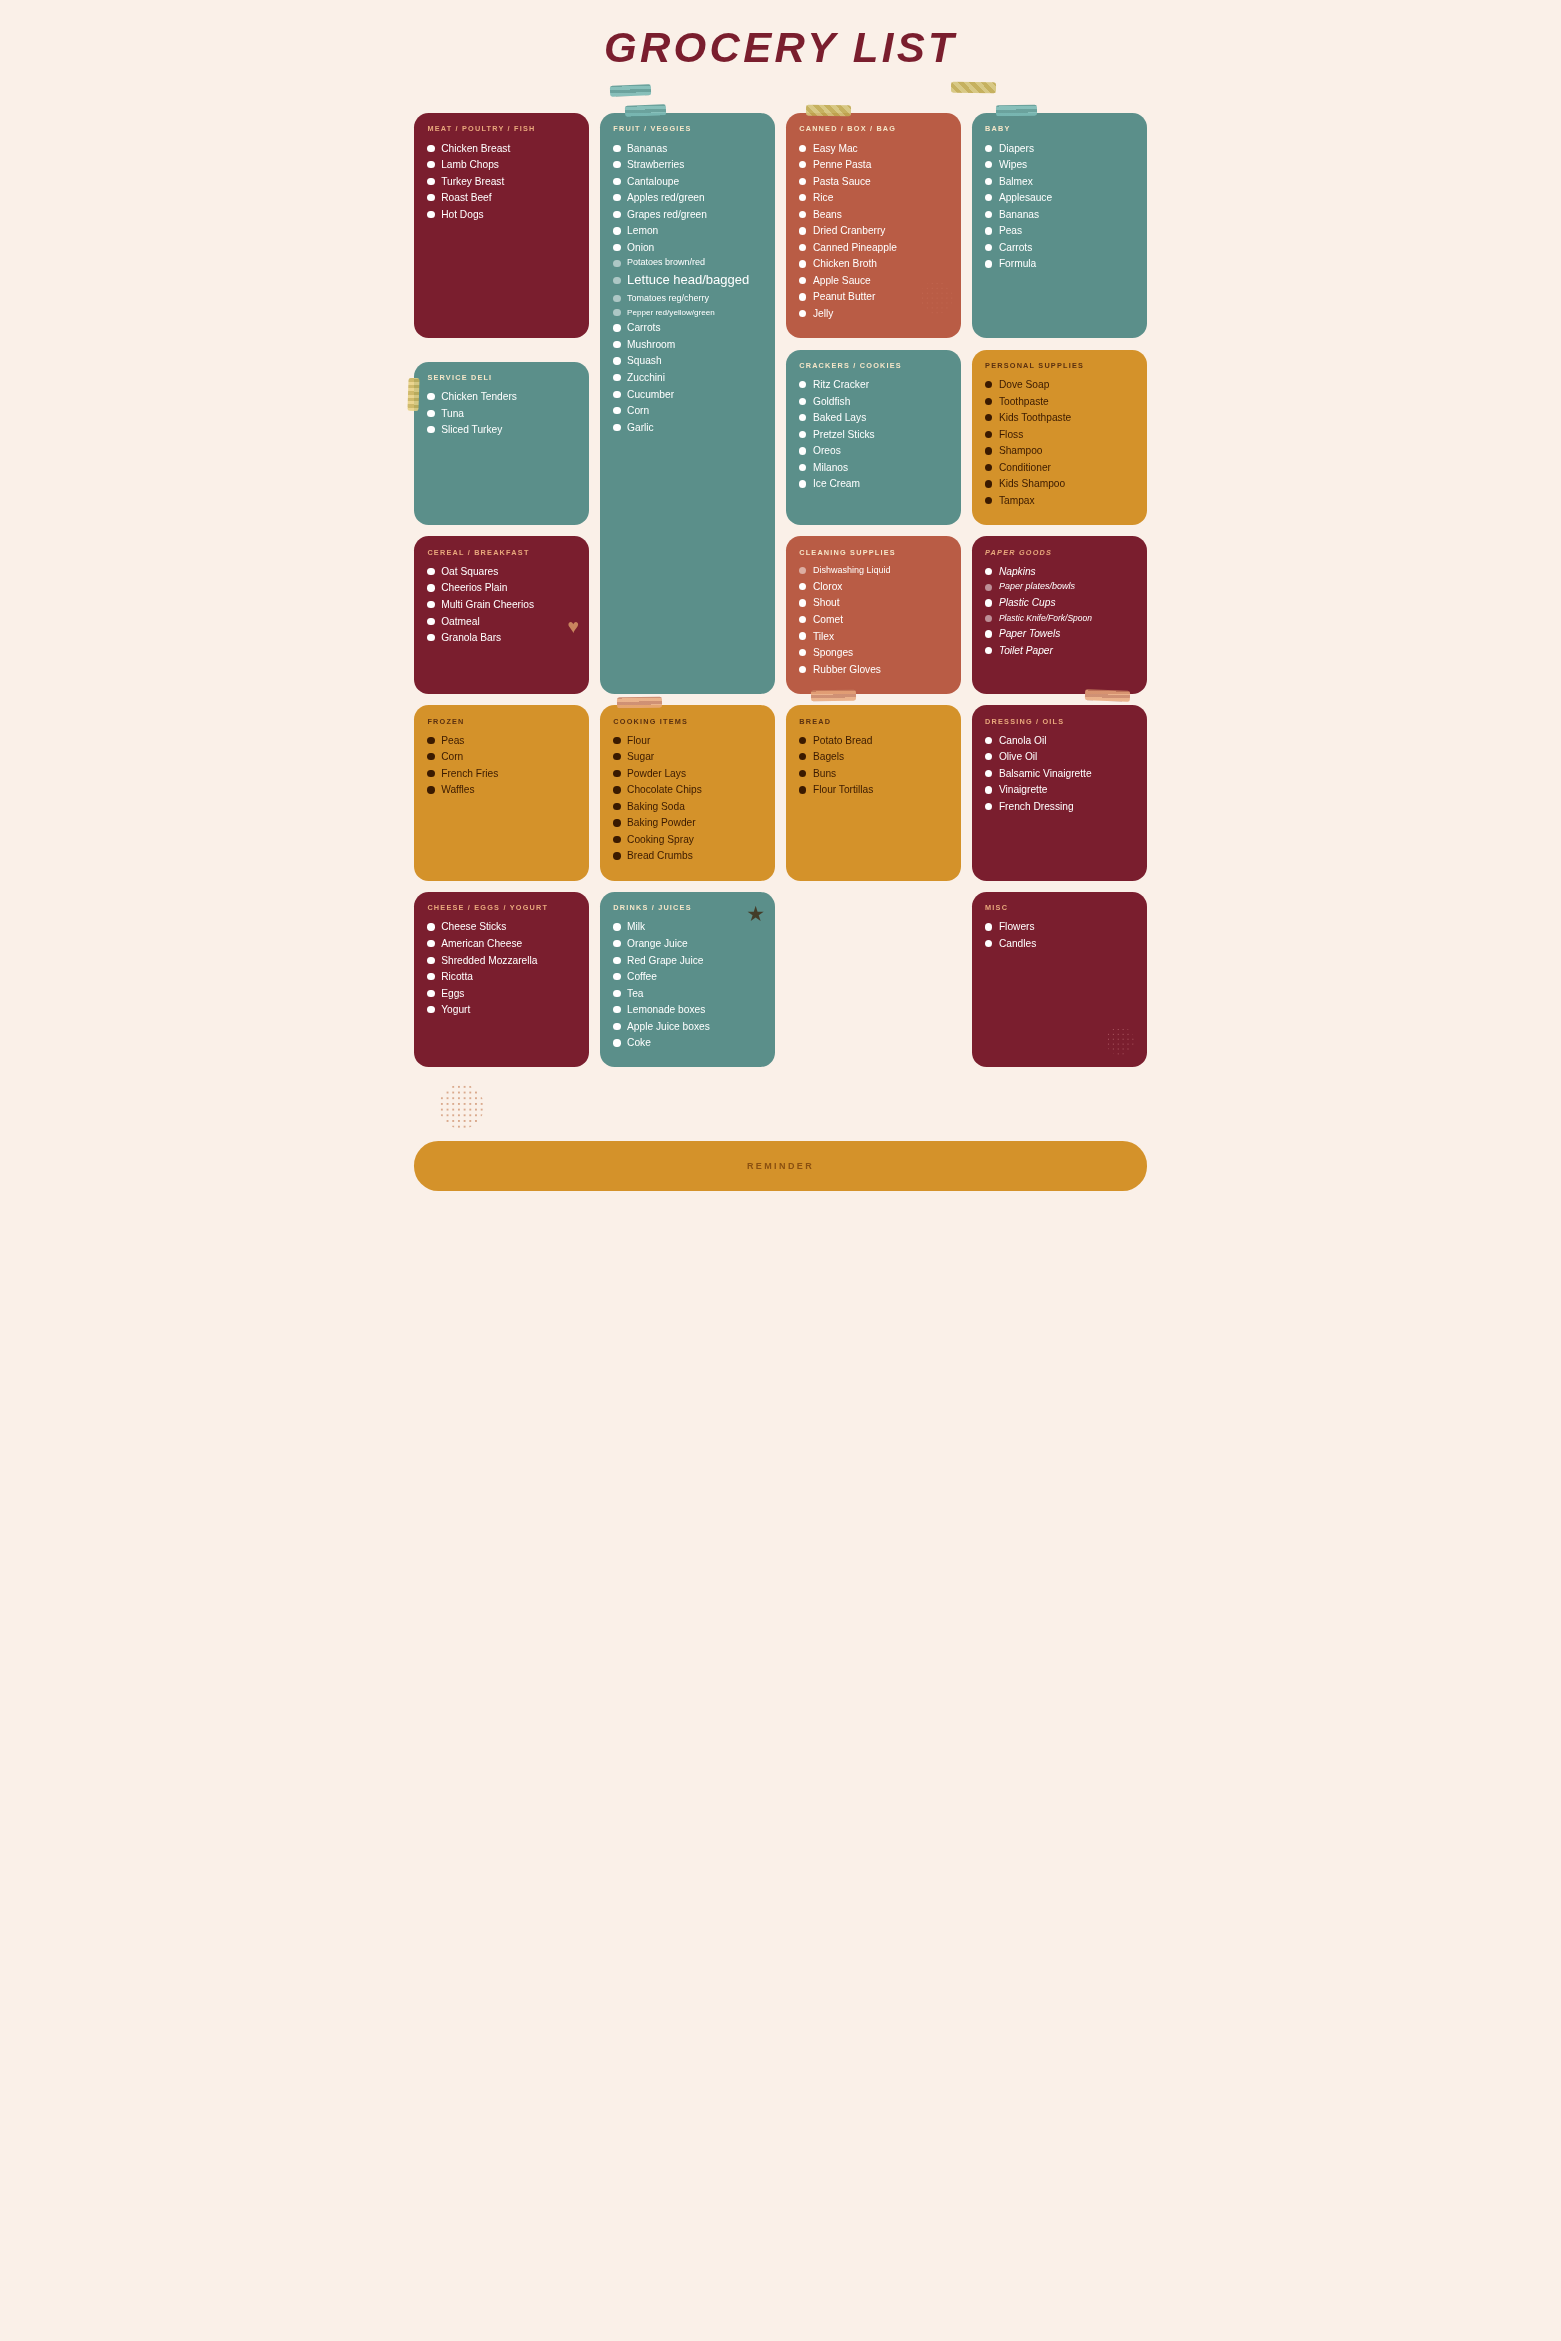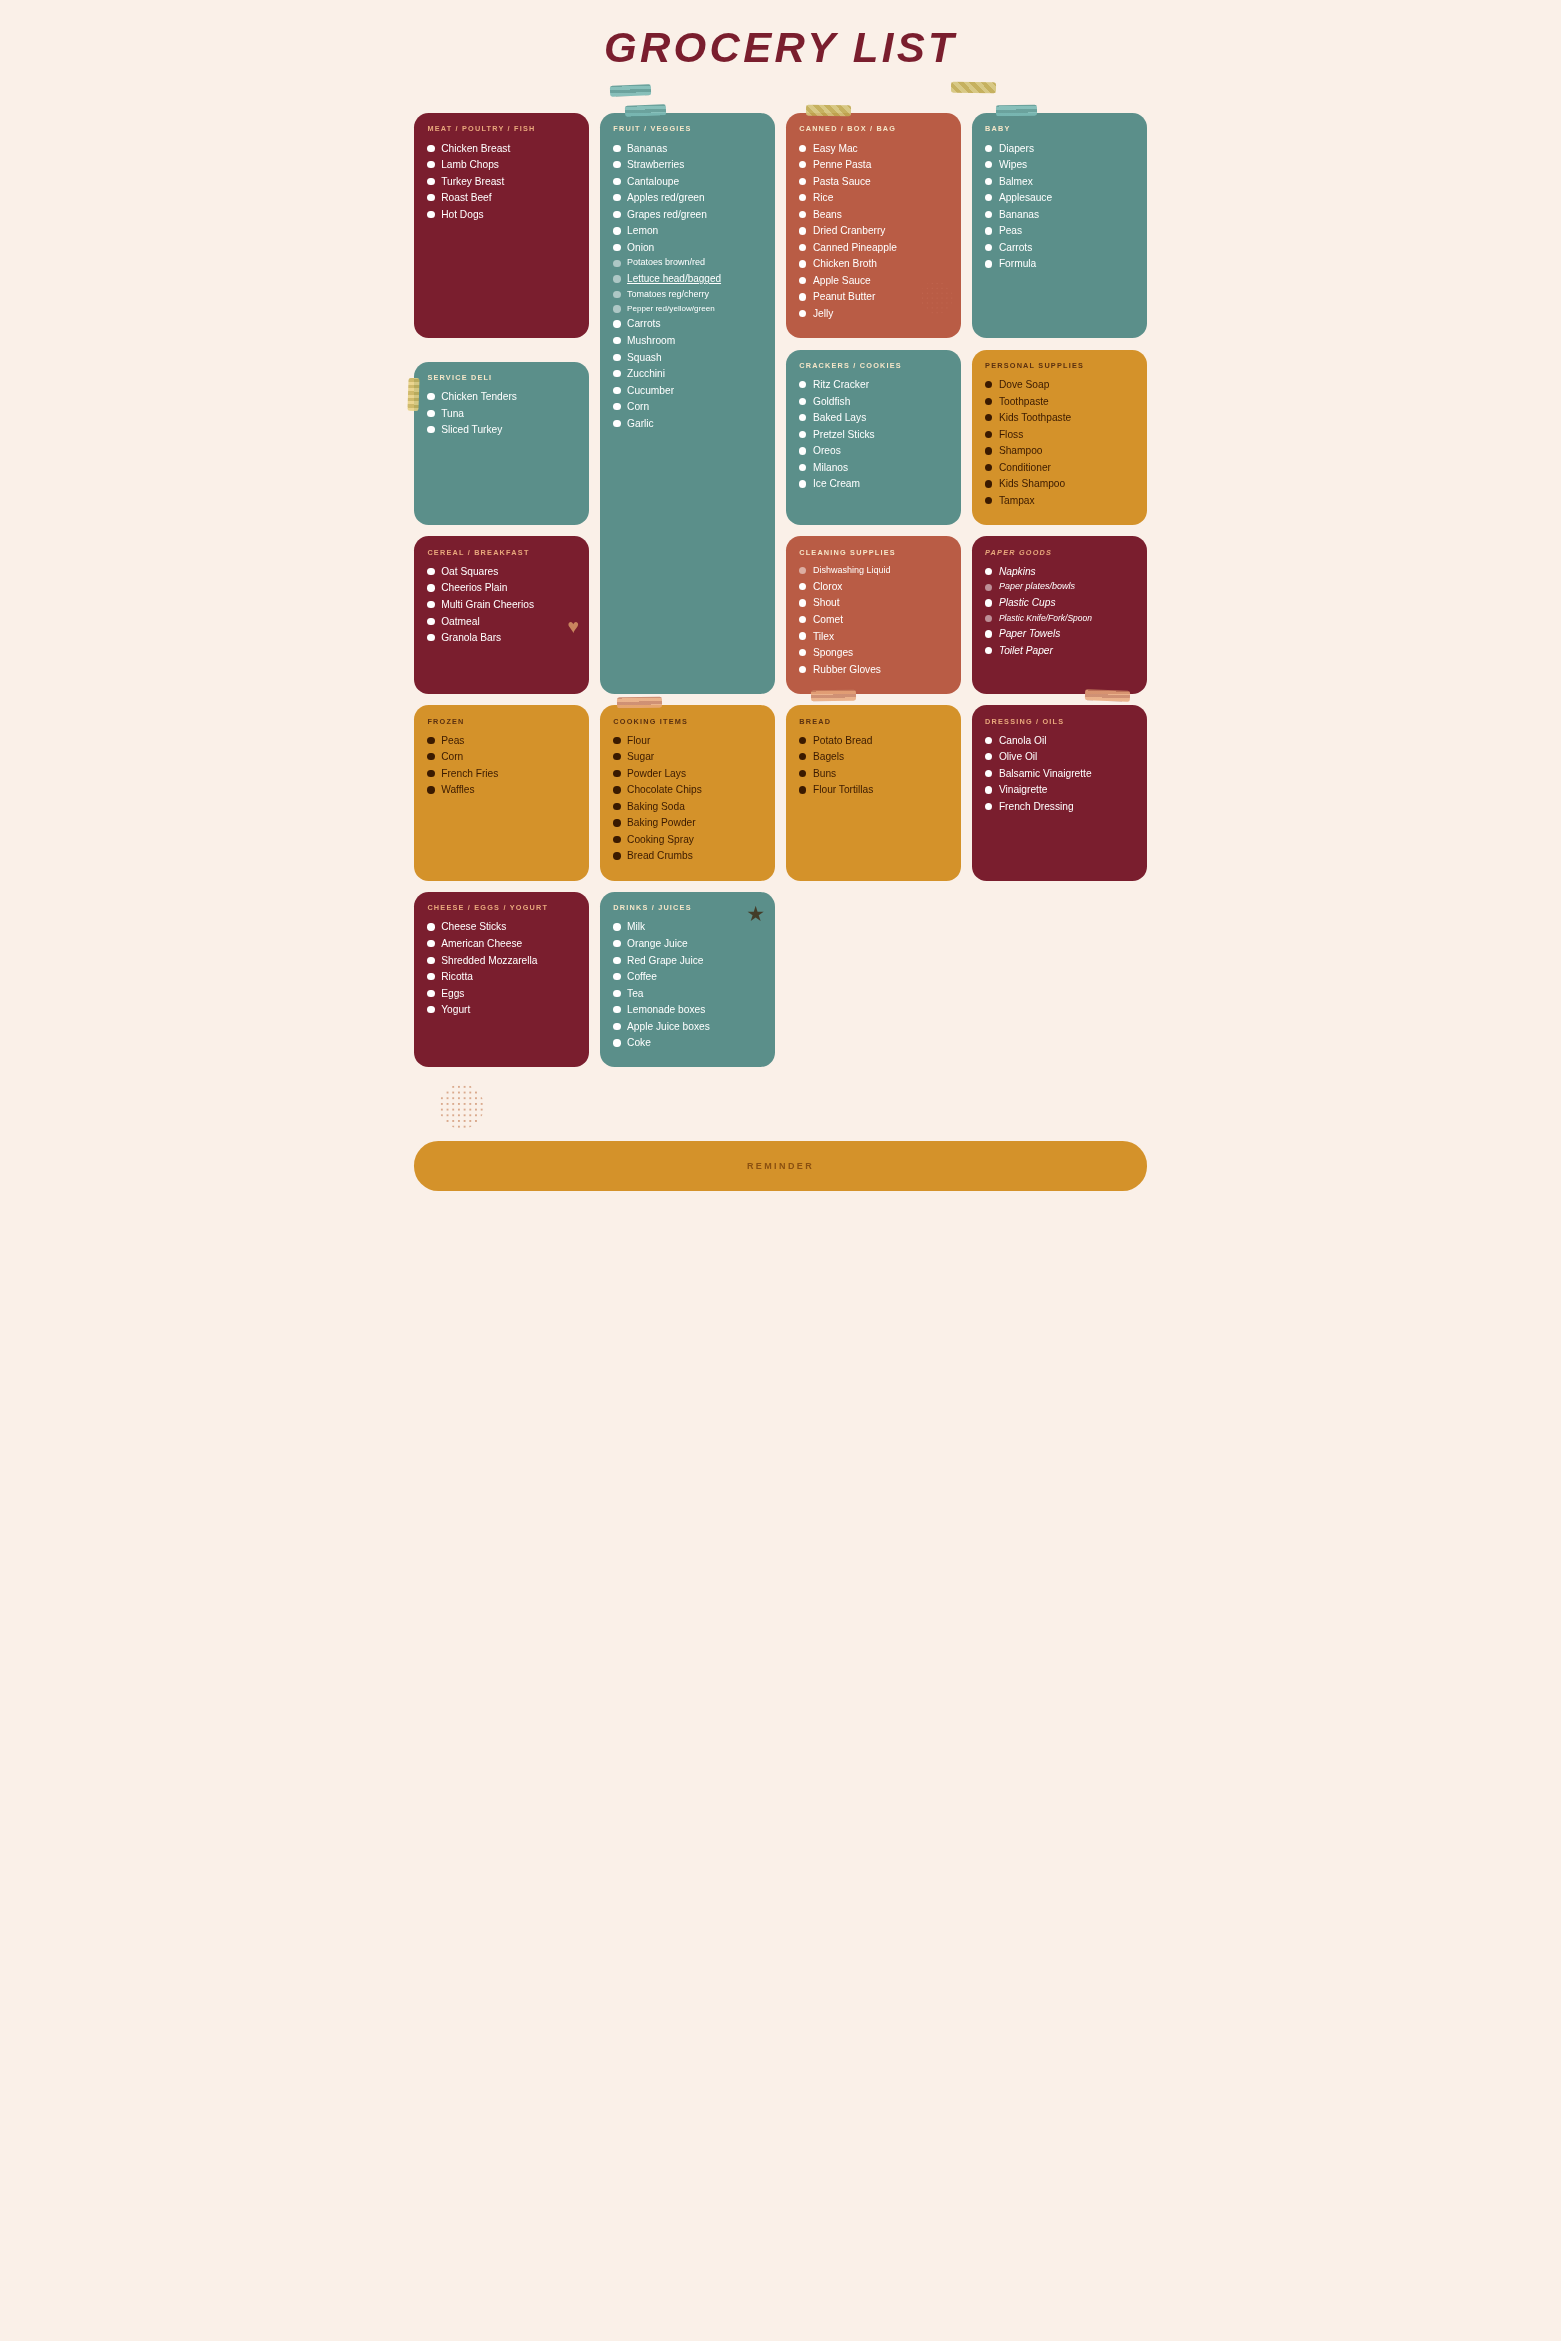--- a/index.html
+++ b/index.html
@@ -175,21 +175,21 @@
       <li>
           <span class="bullet"></span>
           <span>Onion</span>
         </li>
       <li>
           <span class="bullet bullet-faded"></span>
           <span style="font-size:9px;">Potatoes brown/red</span>
         </li>
       <li>
           <span class="bullet bullet-faded"></span>
-          <span style="font-size:10px;text-decoration:underline;">Lettuce head/bagged</span>
+          <span style="font-size:13px;">Lettuce head/bagged</span>
         </li>
       <li>
           <span class="bullet bullet-faded"></span>
           <span style="font-size:9px;">Tomatoes reg/cherry</span>
         </li>
       <li>
           <span class="bullet bullet-faded"></span>
           <span style="font-size:8.1px;">Pepper red/yellow/green</span>
         </li>
       <li>
@@ -678,20 +678,35 @@
           <span class="bullet"></span>
           <span>Apple Juice boxes</span>
         </li>
       <li>
           <span class="bullet"></span>
           <span>Coke</span>
         </li>
     </ul>
   </div>
 
+  <div class="card dark-red col4 row5" style="position:relative;">
+
+    <div style="position:absolute; right:12.2px; bottom:12.2px; width:28.5px; height:28.5px; border-radius:50%; background: radial-gradient(circle, #e8a0a0 20%, transparent 20%) 0 0 / 4.9px 4.9px; opacity:0.5;"></div>
+    <div class="card-title">MISC</div>
+    <ul>
+      <li>
+          <span class="bullet"></span>
+          <span>Flowers</span>
+        </li>
+      <li>
+          <span class="bullet"></span>
+          <span>Candles</span>
+        </li>
+    </ul>
+  </div>
 
 </div>
 
 <div style="position:relative; height:49px; padding: 0 24.4px;">
   <div style="position:absolute; left:49px; bottom:4.1px; width:45px; height:45px; border-radius:50%; background: radial-gradient(circle, #c9855e 20%, transparent 20%) 0 0 / 5.7px 5.7px; opacity:0.65;"></div>
 </div>
 
 <div class="reminder-bar">
   <span class="reminder-label">REMINDER</span>
 </div>

